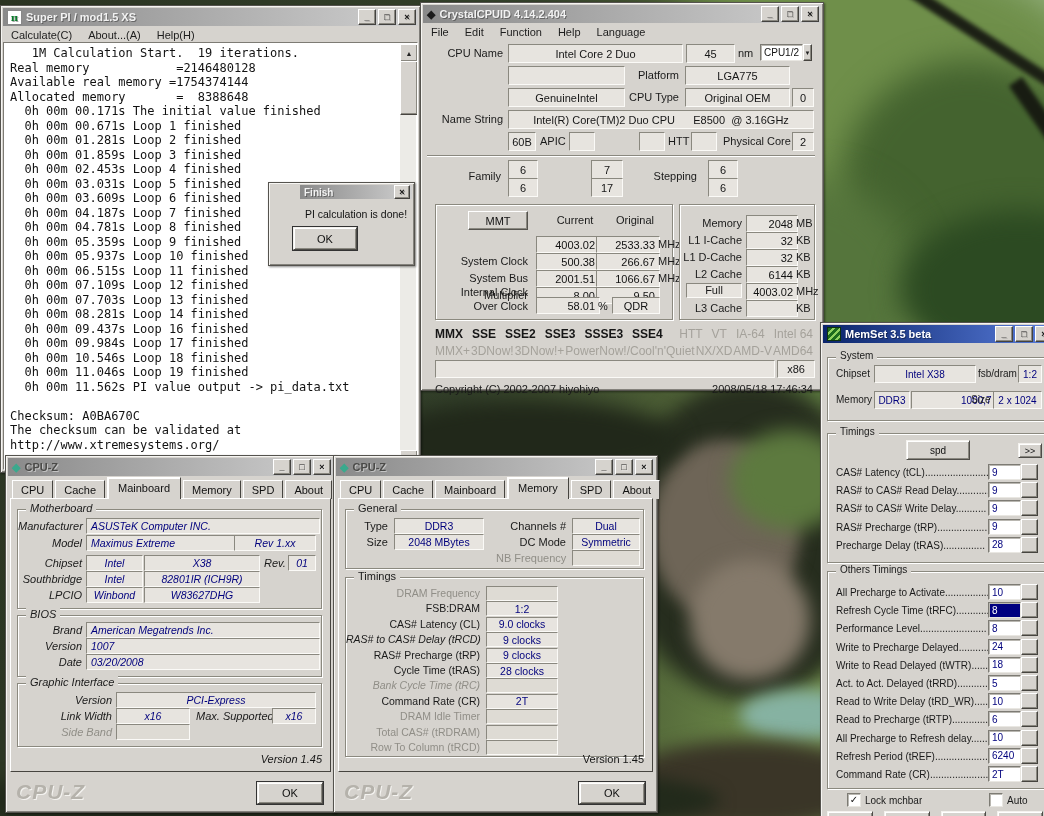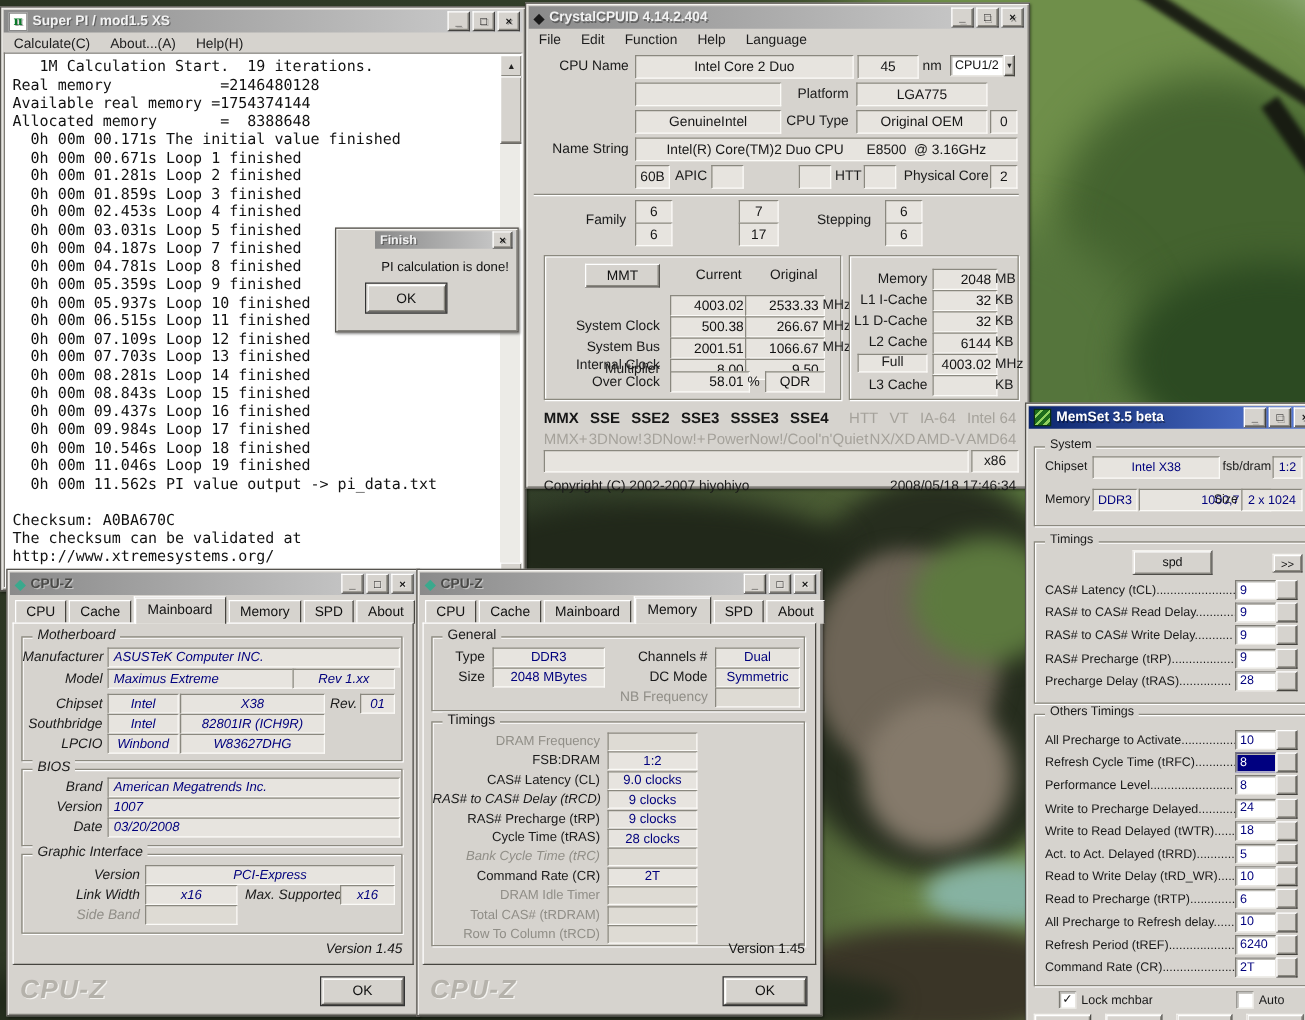--- a/index.html
+++ b/index.html
@@ -119,29 +119,29 @@
         <div class="spi-line">   1M Calculation Start.  19 iterations.</div>
           <div class="spi-line">Real memory            =2146480128</div>
           <div class="spi-line">Available real memory =1754374144</div>
           <div class="spi-line">Allocated memory       =  8388648</div>
           <div class="spi-line">  0h 00m 00.171s The initial value finished</div>
           <div class="spi-line">  0h 00m 00.671s Loop 1 finished</div>
           <div class="spi-line">  0h 00m 01.281s Loop 2 finished</div>
           <div class="spi-line">  0h 00m 01.859s Loop 3 finished</div>
           <div class="spi-line">  0h 00m 02.453s Loop 4 finished</div>
           <div class="spi-line">  0h 00m 03.031s Loop 5 finished</div>
+          <div class="spi-line">  0h 00m 03.609s Loop 6 finished</div>
           <div class="spi-line">  0h 00m 04.187s Loop 7 finished</div>
           <div class="spi-line">  0h 00m 04.781s Loop 8 finished</div>
           <div class="spi-line">  0h 00m 05.359s Loop 9 finished</div>
           <div class="spi-line">  0h 00m 05.937s Loop 10 finished</div>
           <div class="spi-line">  0h 00m 06.515s Loop 11 finished</div>
           <div class="spi-line">  0h 00m 07.109s Loop 12 finished</div>
           <div class="spi-line">  0h 00m 07.703s Loop 13 finished</div>
           <div class="spi-line">  0h 00m 08.281s Loop 14 finished</div>
-          <div class="spi-line">  0h 00m 08.843s Loop 15 finished</div>
           <div class="spi-line">  0h 00m 09.437s Loop 16 finished</div>
           <div class="spi-line">  0h 00m 09.984s Loop 17 finished</div>
           <div class="spi-line">  0h 00m 10.546s Loop 18 finished</div>
           <div class="spi-line">  0h 00m 11.046s Loop 19 finished</div>
           <div class="spi-line">  0h 00m 11.562s PI value output -&gt; pi_data.txt</div>
           <div class="spi-line">&nbsp;</div>
           <div class="spi-line">Checksum: A0BA670C</div>
           <div class="spi-line">The checksum can be validated at</div>
           <div class="spi-line">http://www.xtremesystems.org/</div>
       </div>

